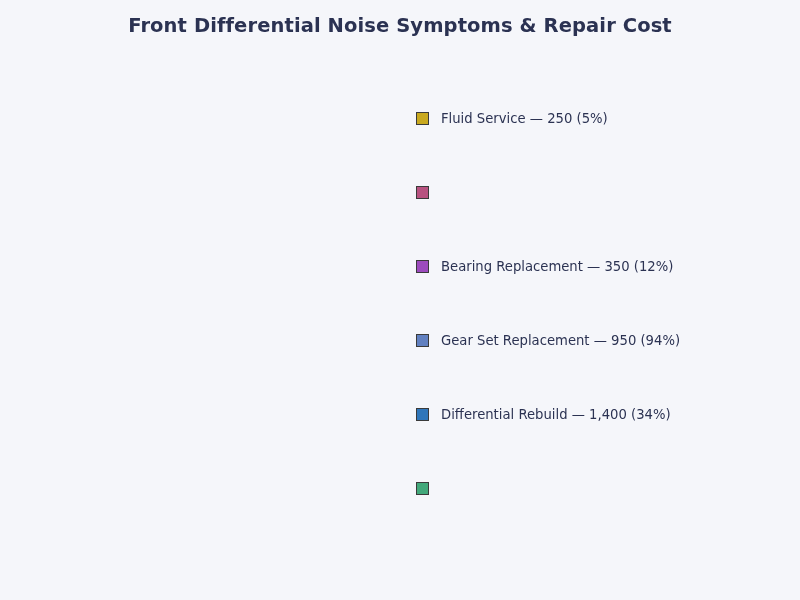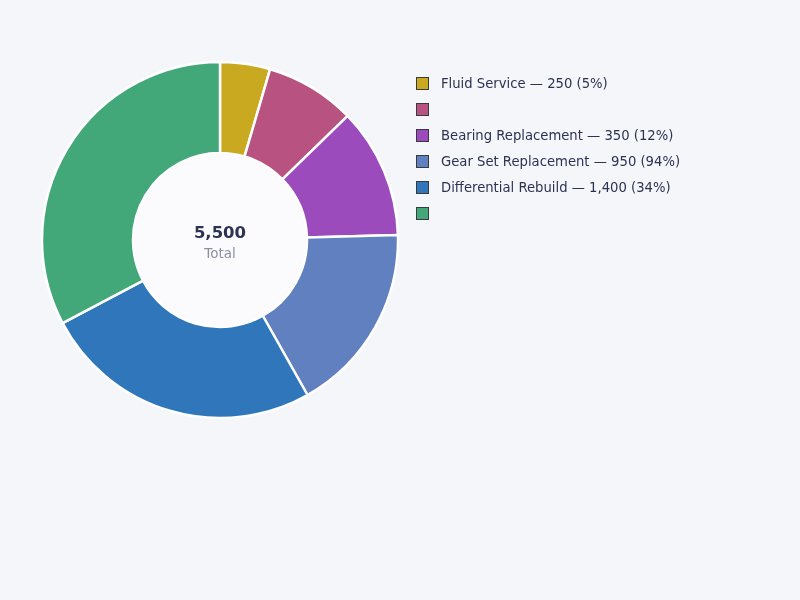--- a/index.html
+++ b/index.html
@@ -54,22 +54,23 @@
     fill: #8a8fa3;
   }
   #legend {
     position: absolute;
     left: 416px;
     top: 64px;
     width: 330px;
   }
   .legend-row {
     display: flex;
-    align-items: flex-end;
+    align-items: flex-start;
     height: 26px;
+    margin-top: 48px;
   }
   .legend-swatch {
     width: 13px;
     height: 13px;
     border: 1px solid #3a3a3a;
     box-sizing: border-box;
     flex: 0 0 auto;
   }
   .legend-label {
     margin-left: 12px;
@@ -77,36 +78,22 @@
     color: #2b3252;
     white-space: nowrap;
     line-height: 1;
   }
 </style>
 </head>
 <body>
 
 <div id="chart-root">
 
+  <div class="chart-title">Front Differential Noise Symptoms &amp; Repair Cost</div>
 
-  <div id="donut-area">
-    <svg id="donut-svg" width="410" height="420" viewBox="0 0 410 420">
-      <g id="slices-group">
-          <path d="M 220 22 A 178 178 0 0 1 270.1483951177745 29.210250696619482 L 244.51073244520438 116.52411129553873 A 87 87 0 0 0 220 113 Z" fill="#c9a91f" stroke="#ffffff" stroke-width="2.5" stroke-linejoin="round"></path>
-          <path d="M 270.1483951177745 29.210250696619482 A 178 178 0 0 1 347.6494612470955 75.94511277935774 L 282.3904670140298 139.36643152698946 A 87 87 0 0 0 244.51073244520438 116.52411129553873 Z" fill="#b85280" stroke="#ffffff" stroke-width="2.5" stroke-linejoin="round"></path>
-          <path d="M 347.6494612470955 75.94511277935774 A 178 178 0 0 1 397.9274103234177 194.91702295872204 L 306.9645207760525 197.51562358094841 A 87 87 0 0 0 282.3904670140298 139.36643152698946 Z" fill="#9c4bbd" stroke="#ffffff" stroke-width="2.5" stroke-linejoin="round"></path>
-          <path d="M 397.9274103234177 194.91702295872204 A 178 178 0 0 1 307.5284605869175 354.9928017273203 L 262.7807644441676 275.7549087094206 A 87 87 0 0 0 306.9645207760525 197.51562358094841 Z" fill="#6180c0" stroke="#ffffff" stroke-width="2.5" stroke-linejoin="round"></path>
-          <path d="M 307.5284605869175 354.9928017273203 A 178 178 0 0 1 62.57093828238911 283.06678353417004 L 143.05433500319018 240.60005712063366 A 87 87 0 0 0 262.7807644441676 275.7549087094206 Z" fill="#2f76ba" stroke="#ffffff" stroke-width="2.5" stroke-linejoin="round"></path>
-          <path d="M 62.57093828238911 283.06678353417004 A 178 178 0 0 1 219.99999999999997 22 L 219.99999999999997 113 A 87 87 0 0 0 143.05433500319018 240.60005712063366 Z" fill="#42a87a" stroke="#ffffff" stroke-width="2.5" stroke-linejoin="round"></path>
-        </g>
-      <circle id="donut-hole" cx="220" cy="200" r="85.75" fill="#fbfbfd"></circle>
-      <text id="center-value" class="center-total-value" text-anchor="middle" x="220" y="198">5,500</text>
-      <text id="center-label" class="center-total-label" text-anchor="middle" x="220" y="218">Total</text>
-    </svg>
-  </div>
 
   <div id="legend">
       <div class="legend-row">
         <span class="legend-swatch" style="background: rgb(201, 169, 31);"></span>
         <span class="legend-label">Fluid Service — 250 (5%)</span>
       </div>
       <div class="legend-row">
         <span class="legend-swatch" style="background: rgb(184, 82, 128);"></span>
       </div>
       <div class="legend-row">

